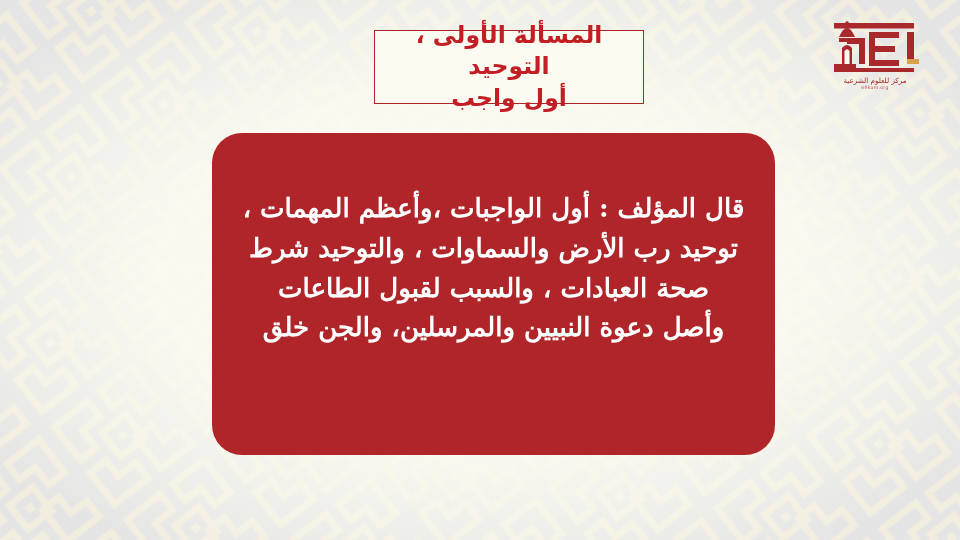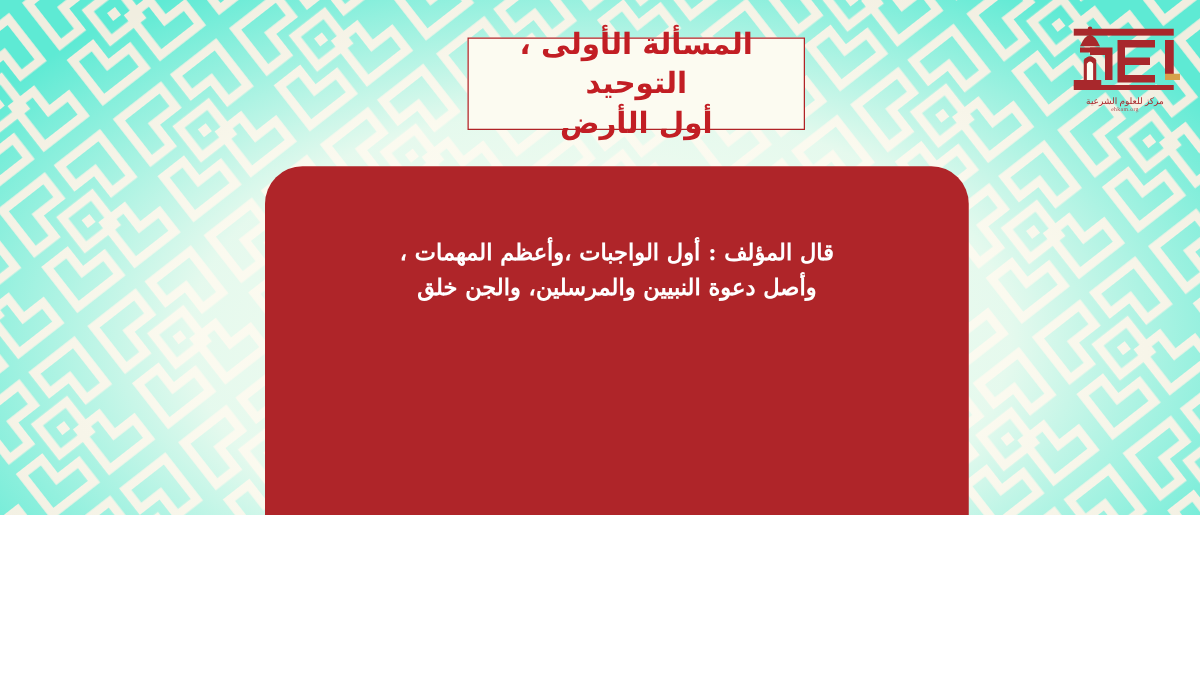--- a/index.html
+++ b/index.html
@@ -9,44 +9,43 @@
   body {
     width: 960px;
     height: 540px;
     overflow: hidden;
     font-family: "DejaVu Sans", "Liberation Sans", sans-serif;
   }
 
   #slide {
     position: relative;
     width: 960px;
-    height: 412px;
-    background-color: #5eead4;
+    height: 540px;
+    background-color: #e5e5e5;
     overflow: hidden;
   }
 
   
   .bg-pattern {
     position: absolute;
     top: 0; left: 0;
     width: 960px;
     height: 540px;
     pointer-events: none;
   }
   .bg-pattern svg { display: block; }
 
   
   .logo {
     position: absolute;
     top: 18px;
-    left: 848px;
+    left: 823px;
     width: 104px;
     height: 82px;
     text-align: center;
-    font-family: Liberation Serif, serif;
   }
   .logo-mark { display: block; }
   .logo-subtitle {
     font-size: 7.2px;
     color: #A8282C;
     letter-spacing: .2px;
     margin-top: 1px;
     line-height: 1.15;
     white-space: nowrap;
   }
@@ -94,21 +93,21 @@
     box-sizing: border-box;
     background: #AF2529;
     border-radius: 30px;
     display: flex;
     align-items: flex-start;
     justify-content: center;
     padding: 56px 28px 20px 28px;
   }
   .content-text {
     color: #FFFFFF;
-    font-size: 18px;
+    font-size: 26px;
     font-weight: bold;
     line-height: 1.53;
     text-align: center;
     direction: rtl;
     font-family: "DejaVu Serif", "Liberation Serif", serif;
     width: 100%;
   }
 </style>
 </head>
 <body>
@@ -137,21 +136,21 @@
         </radialGradient>
       </defs>
       <rect x="0" y="0" width="960" height="540" fill="url(#kufic)"></rect>
       <rect x="0" y="0" width="960" height="540" fill="url(#fade)"></rect>
     </svg>
   </div>
 
   <div class="title-box">
     <div class="title-text">
       <div>المسألة الأولى ، التوحيد</div>
-      <div>أول الأرض</div>
+      <div>أول واجب</div>
     </div>
   </div>
 
   <div class="logo">
     <svg class="logo-mark" width="104" height="58" viewBox="0 0 104 58" xmlns="http://www.w3.org/2000/svg">
 
       <rect x="11" y="5" width="80" height="5.5" fill="#A8282C"></rect>
 
       <rect x="84" y="14" width="7" height="32" fill="#A8282C"></rect>
 
@@ -173,17 +172,19 @@
 
       <rect x="11" y="50" width="80" height="4" fill="#A8282C"></rect>
     </svg>
     <div class="logo-subtitle">مركز للعلوم الشرعية</div>
     <div class="logo-url">ehkam.org</div>
   </div>
 
   <div class="content-card">
     <div class="content-text">
       <div>قال المؤلف : أول الواجبات ،وأعظم المهمات ،</div>
+      <div>توحيد رب الأرض والسماوات ، والتوحيد شرط</div>
+      <div>صحة العبادات ، والسبب لقبول الطاعات</div>
       <div>وأصل دعوة النبيين والمرسلين، والجن خلق</div>
     </div>
   </div>
 
 </div>
 
 </body></html>

